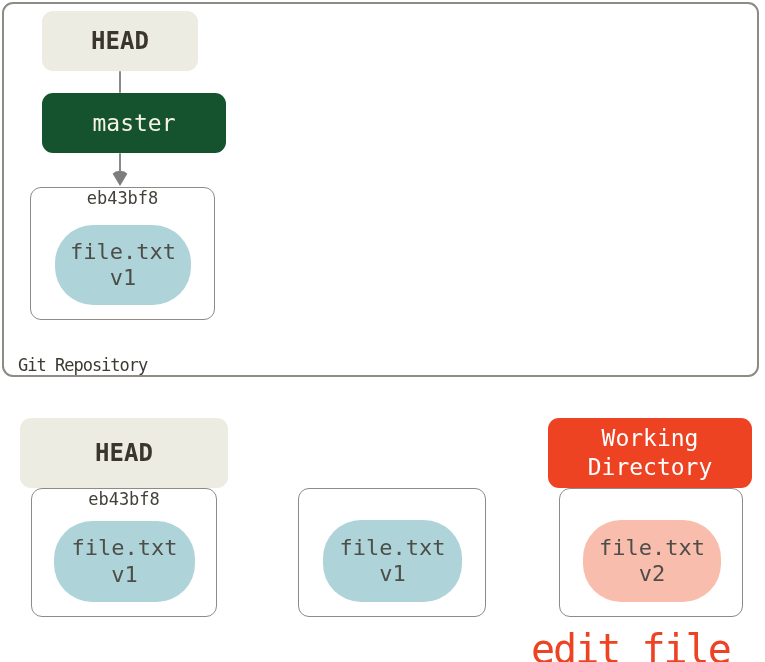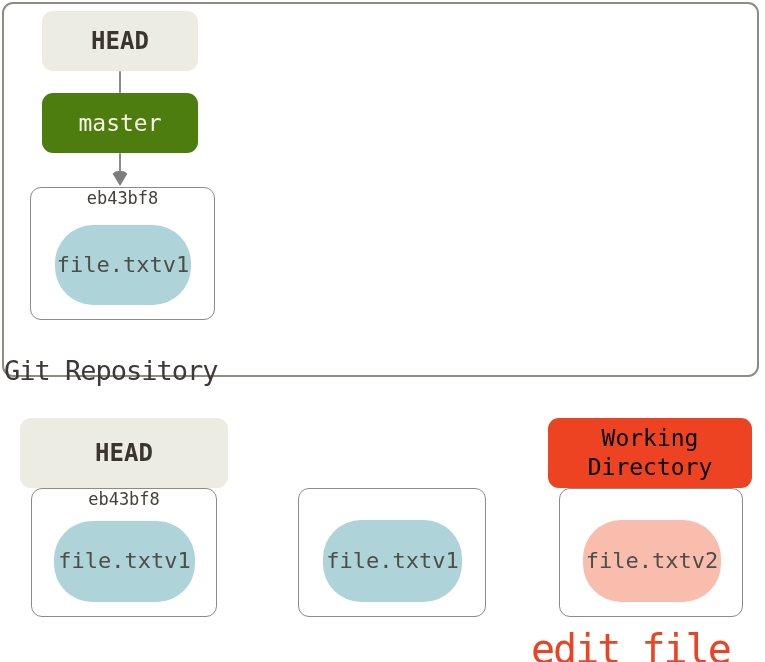--- a/index.html
+++ b/index.html
@@ -8,64 +8,64 @@
     font-family:"DejaVu Sans Mono","Liberation Mono",monospace;
     overflow:hidden;
   }
   .abs{position:absolute;border-radius:11px;}
   
   .repo-box{
     left:2px;top:2px;width:757px;height:375px;
     border:2px solid #8e8b84;background:#ffffff;box-sizing:border-box;
   }
   .repo-label{
-    left:0;top:351px;font-size:27px;color:#3d3a35;letter-spacing:-1px;
+    left:14px;top:351px;font-size:17px;color:#3d3a35;letter-spacing:-1px;
   }
   .head-top{
     left:42px;top:11px;width:156px;height:60px;background:#edece3;
     display:flex;align-items:center;justify-content:center;
     font-size:24px;font-weight:bold;color:#3a362e;
   }
   .vline{width:2px;background:#8a8a8a;}
   .line-head-master{left:119px;top:71px;height:22px;}
   .line-master-commit{left:119px;top:153px;height:19px;}
   .branch-box{
-    left:42px;top:93px;width:156px;height:60px;background:#4d7c0f;
+    left:42px;top:93px;width:184px;height:60px;background:#14532d;
     display:flex;align-items:center;justify-content:center;
     font-size:23px;color:#f6f2e4;
   }
   .arrow-down{
     left:111px;top:171px;width:0;height:0;
     border-left:9px solid transparent;border-right:9px solid transparent;
     border-top:15px solid #7d7d7d;
   }
   .commit-box-top{
     left:30px;top:187px;width:185px;height:133px;
     border:1.5px solid #8e8b84;background:#ffffff;box-sizing:border-box;
   }
   .commit-id{
     width:100%;text-align:center;
     font-size:17px;color:#44413b;
   }
   .blob{
-    border-radius:38px;display:flex;flex-direction:row;
+    border-radius:38px;display:flex;flex-direction:column;
     align-items:center;justify-content:center;
     font-size:22px;color:#4e4e49;line-height:1.2;
   }
   .blob-blue{background:#aed4da;}
   .blob-pink{background:#f9bdae;}
   .blob-top{position:absolute;left:24px;top:37px;width:136px;height:80px;}
   
   .area-header{
     height:70px;display:flex;align-items:center;justify-content:center;
     text-align:center;font-size:23px;line-height:1.25;
   }
   .hdr-head{left:20px;top:418px;width:208px;background:#edece3;color:#3a362e;font-weight:bold;font-size:24px;}
   .hdr-index{left:286px;top:418px;width:206px;background:#0a838c;color:#f4f3ec;}
-  .hdr-workdir{left:548px;top:418px;width:204px;background:#ee4323;color:#000000;padding:0 18px;box-sizing:border-box;}
+  .hdr-workdir{left:548px;top:418px;width:204px;background:#ee4323;color:#ffffff;padding:0 18px;box-sizing:border-box;}
   .area-box{
     border:1.5px solid #8e8b84;background:#ffffff;box-sizing:border-box;
     width:186px;height:129px;top:488px;
   }
   .box-head{left:31px;}
   .box-index{left:298px;width:188px;}
   .box-workdir{left:559px;width:184px;}
   .blob-b1{position:absolute;left:22px;top:32px;width:141px;height:81px;}
   .blob-b2{position:absolute;left:24px;top:31px;width:139px;height:82px;}
   .blob-b3{position:absolute;left:23px;top:31px;width:138px;height:82px;}

